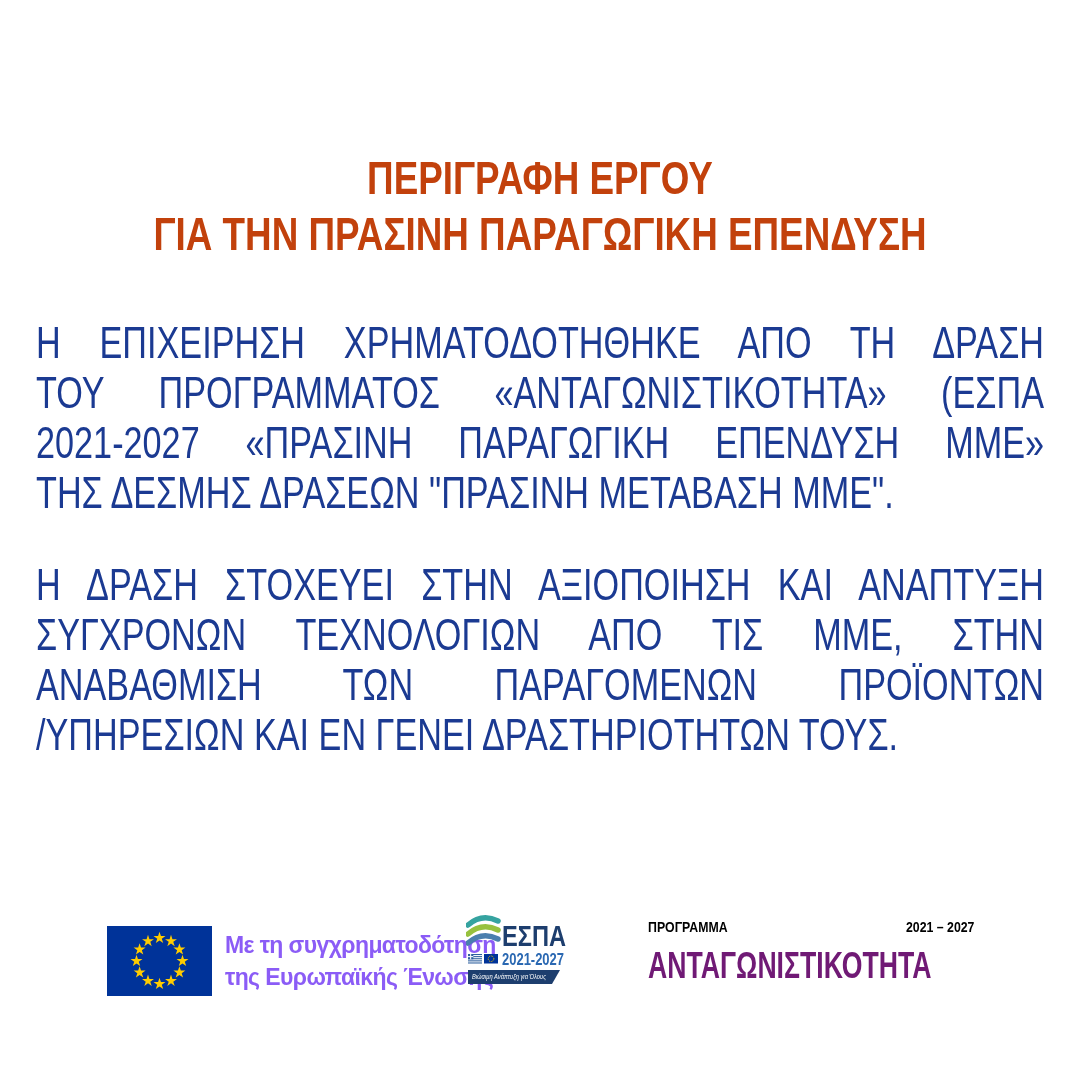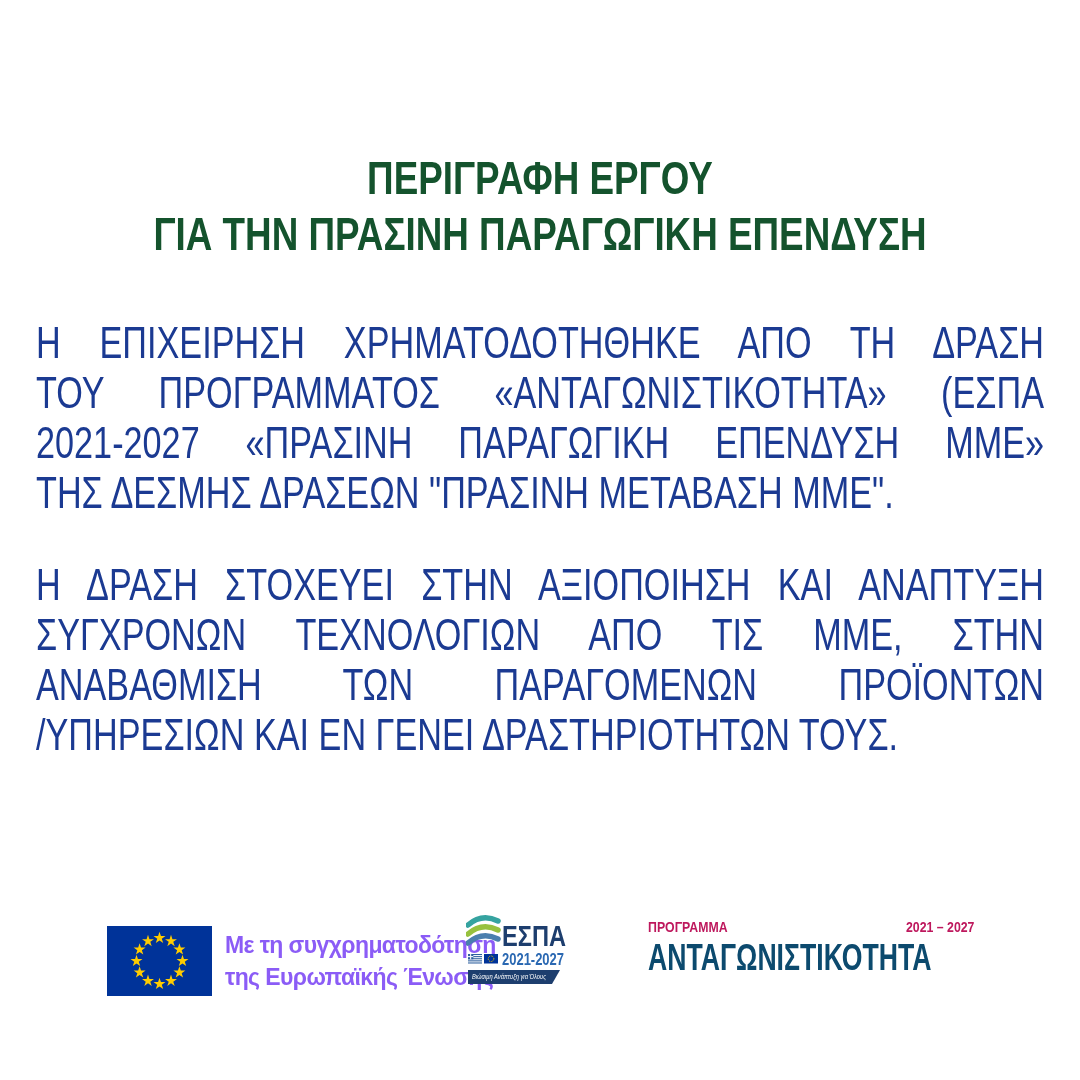--- a/index.html
+++ b/index.html
@@ -6,21 +6,21 @@
   .canvas {
     position:relative; width:1080px; height:1080px; background:#ffffff;
     overflow:hidden; font-family:"Liberation Sans", sans-serif;
     -webkit-font-smoothing:antialiased;
   }
 
   
   .title {
     position:absolute; top:150px; left:0; width:1080px;
     text-align:center; font-weight:bold; font-size:46px; line-height:56px;
-    color:#14532d;
+    color:#c2410c;
   }
   .title-line { transform:scaleX(0.80); } 
 
   
   .para {
     position:absolute; left:36px; width:1296px;
     transform:scaleX(0.7778); transform-origin:0 0;
     color:#1b3a92; font-size:44px;
   }
   .p1 { top:318px; }
@@ -38,27 +38,27 @@
     font-weight:bold; font-size:23px; line-height:32px;
     color:#8b5cf6; letter-spacing:-0.6px; white-space:nowrap;
   }
 
   .espa-logo { position:absolute; left:466px; top:912px;text-decoration:underline; }
 
   .prog { position:absolute; left:648px; top:919px; width:326px; }
   .prog-row1 {
     display:flex; justify-content:space-between;
     font-weight:bold; font-size:15px; line-height:16px; height:16px;
-    color:#be185d; white-space:nowrap;
+    color:#000000; white-space:nowrap;
   }
   .prog-label { display:inline-block; transform:scaleX(0.82); transform-origin:0 50%; }
   .prog-years { display:inline-block; transform:scaleX(0.82); transform-origin:100% 50%; }
   .prog-name {
-    margin-top:4px; font-weight:bold; font-size:37px; line-height:38px;
-    color:#0c4a6e; white-space:nowrap;
+    margin-top:12px; font-weight:bold; font-size:37px; line-height:38px;
+    color:#701a75; white-space:nowrap;
   }
   .prog-name > span { display:inline-block; transform:scaleX(0.72); transform-origin:0 50%; }
 </style>
 </head>
 <body>
 
 <div class="canvas">
 
   <div class="title">
     <div class="title-line">ΠΕΡΙΓΡΑΦΗ ΕΡΓΟΥ</div>

